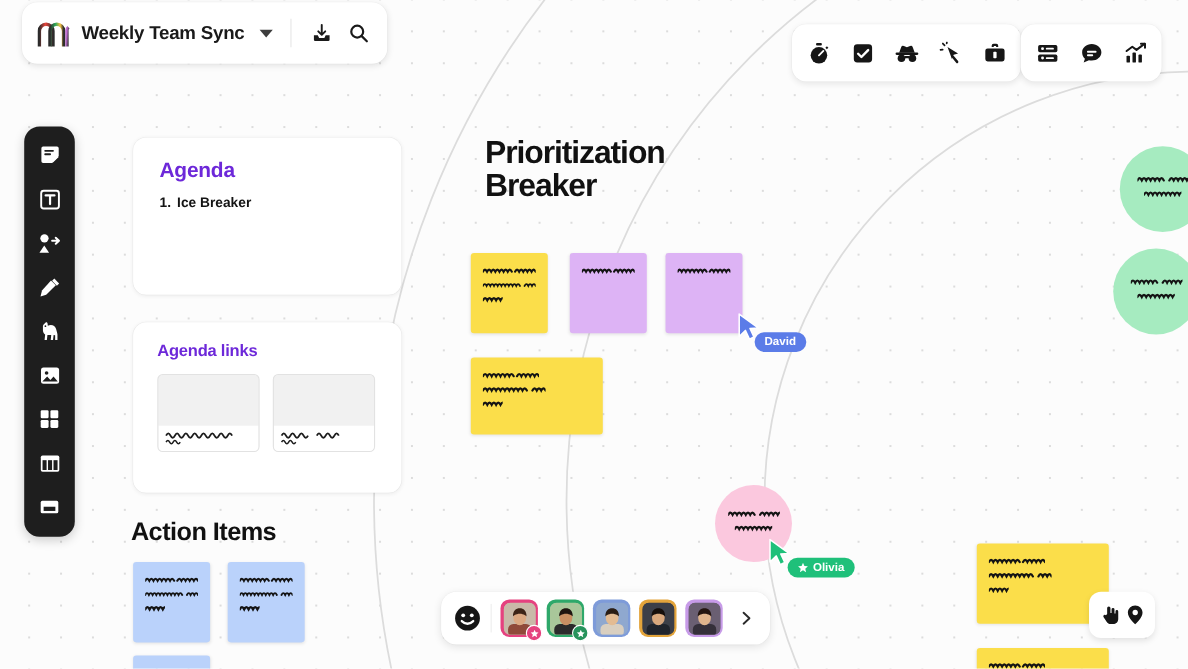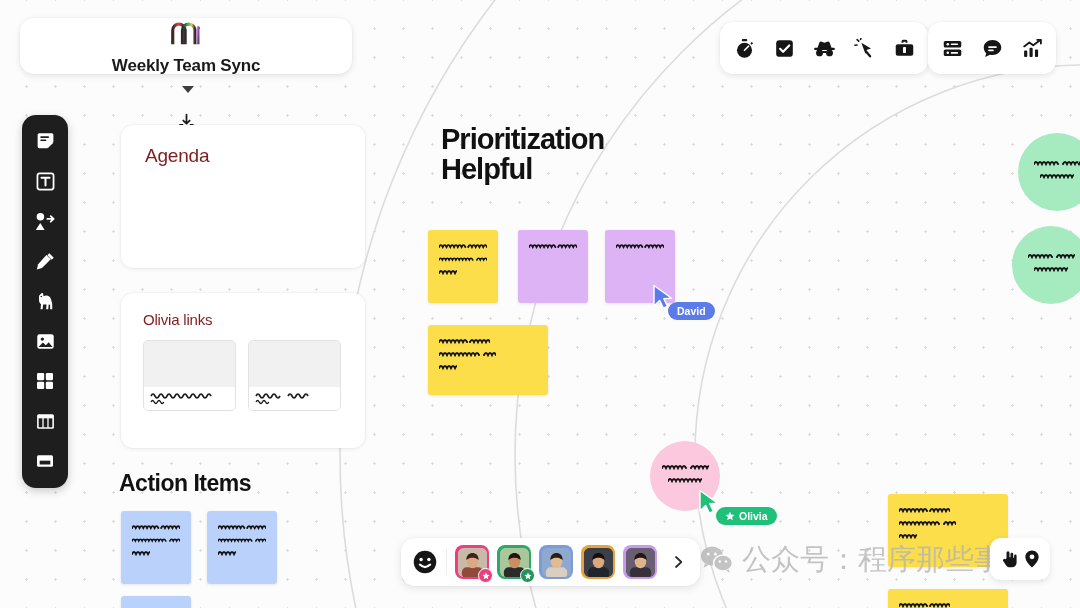--- a/index.html
+++ b/index.html
@@ -17,25 +17,25 @@
     background-size: 29px 29px;
     background-position: 12px 14px;
     overflow: hidden;
   }
 
   
   .arcs { position: absolute; left: 0; top: 0; width: 1080px; height: 608px; pointer-events: none; }
 
   
   .topbar {
-    position: absolute; left: 20px; top: 18px;
+    position: absolute; left: 20px; top: 2px;
     height: 56px; width: 332px;
     background: #fff; border-radius: 14px;
     box-shadow: 0 2px 6px rgba(0,0,0,0.10), 0 0 0 0.5px rgba(0,0,0,0.03);
-    display: flex; align-items: center; padding: 0 14px; gap: 10px; flex-direction: column;
+    display: flex; align-items: center; padding: 0 14px; gap: 10px;
   }
   .logo { width: 30px; height: 28px; flex: none; }
   .doc-title {
     font-size: 17px; font-weight: bold; color: #1a1a1a; letter-spacing: -0.2px;
     white-space: nowrap;
   }
   .caret {
     width: 0; height: 0; border-left: 6px solid transparent; border-right: 6px solid transparent;
     border-top: 7px solid #3d3d3d; margin-left: 4px; cursor: pointer;
   }
@@ -64,21 +64,21 @@
   }
   .sb-icon { width: 26px; height: 26px; display: flex; align-items: center; justify-content: center; cursor: pointer; }
 
   
   .card {
     position: absolute; background: #fff; border-radius: 12px;
     box-shadow: 0 1px 4px rgba(0,0,0,0.07), 0 0 0 0.5px rgba(0,0,0,0.05);
   }
   #agenda-card { left: 121px; top: 125px; width: 244px; height: 143px; padding: 20px 24px; }
   #links-card  { left: 121px; top: 293px; width: 244px; height: 155px; padding: 18px 22px; }
-  .card-title { font-size: 19px; font-weight: normal; color: #7f1d1d; letter-spacing: -0.2px; }
+  .card-title { font-size: 19px; font-weight: bold; color: #6d28d9; letter-spacing: -0.2px; }
   #agenda-card .card-title { margin-bottom: 10px; }
   #links-card .card-title { font-size: 15px; margin-bottom: 12px; }
   .agenda-list { list-style: none; }
   .agenda-list li {
     font-size: 12.5px; color: #141414; font-weight: bold; margin-bottom: 5px;
   }
   .agenda-list li .num { display: inline-block; width: 16px; }
   .link-row { display: flex; gap: 12px; }
   .link-thumb {
     width: 93px; height: 71px; border-radius: 5px; background: #f0f0f0;
@@ -331,25 +331,28 @@
       <svg width="20" height="20" viewBox="0 0 24 24" fill="#fff">
         <rect x="2.4" y="5.2" width="19.2" height="13.6" rx="1.8"></rect>
         <rect x="5.6" y="11.6" width="12.8" height="4.6" fill="#1e1e1e"></rect>
       </svg>
     </div>
   </div>
 
   <div class="card" id="agenda-card">
     <div class="card-title">Agenda</div>
     <ul class="agenda-list">
+      <li>
+        <span class="num">1.</span><span>Ice Breaker</span>
+      </li>
     </ul>
   </div>
 
   <div class="card" id="links-card">
-    <div class="card-title">Olivia links</div>
+    <div class="card-title">Agenda links</div>
     <div class="link-row">
       <div class="link-thumb">
         <div class="lt-body"></div>
         <div class="lt-foot">
           <svg width="78" height="16" viewBox="0 0 78 16">
             <path d="M2 6 q2-4 4 0 t4 0 t4 0 t4 0 t4 0 t4 0 t4 0 t4 0 t4 0 t4 0 t4 0 t4 0 t4 0 t4 0 t4 0" stroke="#1d1d1d" stroke-width="1.7" fill="none"></path>
             <path d="M2 12 q1.6-3 3.2 0 t3.2 0 t3.2 0 t3.2 0" stroke="#1d1d1d" stroke-width="1.4" fill="none"></path>
           </svg>
         </div>
       </div>
@@ -361,21 +364,21 @@
             <path d="M34 6 q2-4 4 0 t4 0 t4 0 t4 0 t4 0" stroke="#1d1d1d" stroke-width="1.7" fill="none"></path>
             <path d="M2 12 q1.6-3 3.2 0 t3.2 0 t3.2 0 t3.2 0" stroke="#1d1d1d" stroke-width="1.4" fill="none"></path>
           </svg>
         </div>
       </div>
     </div>
   </div>
 
   <div class="canvas-h1" id="bullseye-title">
     <span>Prioritization</span><br>
-    <span>Helpful</span>
+    <span>Breaker</span>
   </div>
   <div class="canvas-h1" id="action-items-title">Action Items</div>
 
   <div id="stickies">
       <div class="sticky sq-sh" style="left: 428px; top: 230px; width: 70px; height: 73px; background: rgb(251, 222, 74);">
         <div class="sq-row">
           <svg width="51" height="9" viewBox="0 0 51 9">
             <path d="M0 5 q2 -4 4 0 q2 -4 4 0 q2 -4 4 0 q2 -4 4 0 q2 -4 4 0 q2 -4 4 0 q2 -4 4 0" stroke="#141414" stroke-width="2" fill="none" stroke-linecap="round"></path>
             <path d="M31 5 q2 -4 4 0 q2 -4 4 0 q2 -4 4 0 q2 -4 4 0 q2 -4 4 0" stroke="#141414" stroke-width="2" fill="none" stroke-linecap="round"></path>
           </svg>
@@ -530,54 +533,41 @@
           </svg>
         </div>
         <div class="sq-row">
           <svg width="34" height="9" viewBox="0 0 34 9">
             <path d="M0 5 q2 -4 4 0 q2 -4 4 0 q2 -4 4 0 q2 -4 4 0 q2 -4 4 0 q2 -4 4 0 q2 -4 4 0 q2 -4 4 0 q2 -4 4 0" stroke="#141414" stroke-width="2" fill="none" stroke-linecap="round"></path>
           </svg>
         </div>
       </div>
     </div>
 
-  <div class="cursor-wrap" style="left:652px; top:284px;text-align:center;">
+  <div class="cursor-wrap" style="left:670px; top:284px;text-align:center;">
     <svg width="24" height="26" viewBox="0 0 24 26">
       <path d="M2 1.5 L2 22 L7.6 16.4 L11.4 24.4 L15.4 22.2 L11.8 14.6 L19.6 14.2 Z" fill="#5B7CE8" stroke="#fff" stroke-width="1.4" stroke-linejoin="round"></path>
     </svg>
     <div class="cursor-label" style="left:16px; top:18px; background:#5B7CE8;">
       <span>David</span>
     </div>
   </div>
 
   <div class="cursor-wrap" style="left:698px; top:489px;">
     <svg width="24" height="26" viewBox="0 0 24 26">
       <path d="M2 1.5 L2 22 L7.6 16.4 L11.4 24.4 L15.4 22.2 L11.8 14.6 L19.6 14.2 Z" fill="#1FC07A" stroke="#fff" stroke-width="1.4" stroke-linejoin="round"></path>
     </svg>
     <div class="cursor-label" style="left:18px; top:18px; background:#1FC07A;">
       <svg width="10" height="10" viewBox="0 0 24 24" fill="#fff">
         <path d="M12 1.6l3.1 7 7.6.7-5.7 5.1 1.7 7.5L12 18l-6.7 3.9 1.7-7.5L1.3 9.3l7.6-.7z"></path>
       </svg>
       <span>Olivia</span>
     </div>
   </div>
 
-  <div class="watermark">
-    <svg width="34" height="30" viewBox="0 0 34 30">
-      <ellipse cx="12" cy="11" rx="11" ry="9.4" fill="#b4b4b4"></ellipse>
-      <path d="M5 18.6l-1.4 4 4.6-2.2z" fill="#b4b4b4"></path>
-      <circle cx="8.2" cy="9" r="1.5" fill="#fcfcfc"></circle>
-      <circle cx="15.4" cy="9" r="1.5" fill="#fcfcfc"></circle>
-      <ellipse cx="23" cy="18" rx="9.4" ry="8" fill="#b4b4b4" stroke="#fcfcfc" stroke-width="1.4"></ellipse>
-      <path d="M28.6 24.2l1.2 3.4-3.9-1.9z" fill="#b4b4b4"></path>
-      <circle cx="19.8" cy="16.4" r="1.25" fill="#fcfcfc"></circle>
-      <circle cx="26" cy="16.4" r="1.25" fill="#fcfcfc"></circle>
-    </svg>
-    <span>公众号：程序那些事</span>
-  </div>
 
   <div class="cursor-badge">
     <svg width="20" height="20" viewBox="0 0 24 24" fill="#161616">
       <path d="M9 11V4.6a1.8 1.8 0 0 1 3.6 0V10h1.2V6a1.6 1.6 0 0 1 3.2 0v4.4h1.1V8.2a1.5 1.5 0 0 1 3 0v8.2c0 3.2-2.4 5.6-5.8 5.6h-2.4c-2 0-3.4-.9-4.5-2.5L5 14.4a1.7 1.7 0 0 1 2.7-2z"></path>
     </svg>
     <svg width="20" height="20" viewBox="0 0 24 24" fill="#161616">
       <path d="M12 1.8c-4.4 0-8 3.5-8 7.8 0 5.9 8 12.6 8 12.6s8-6.7 8-12.6c0-4.3-3.6-7.8-8-7.8z"></path>
       <circle cx="12" cy="9.4" r="2.9" fill="#fff"></circle>
     </svg>
   </div>

